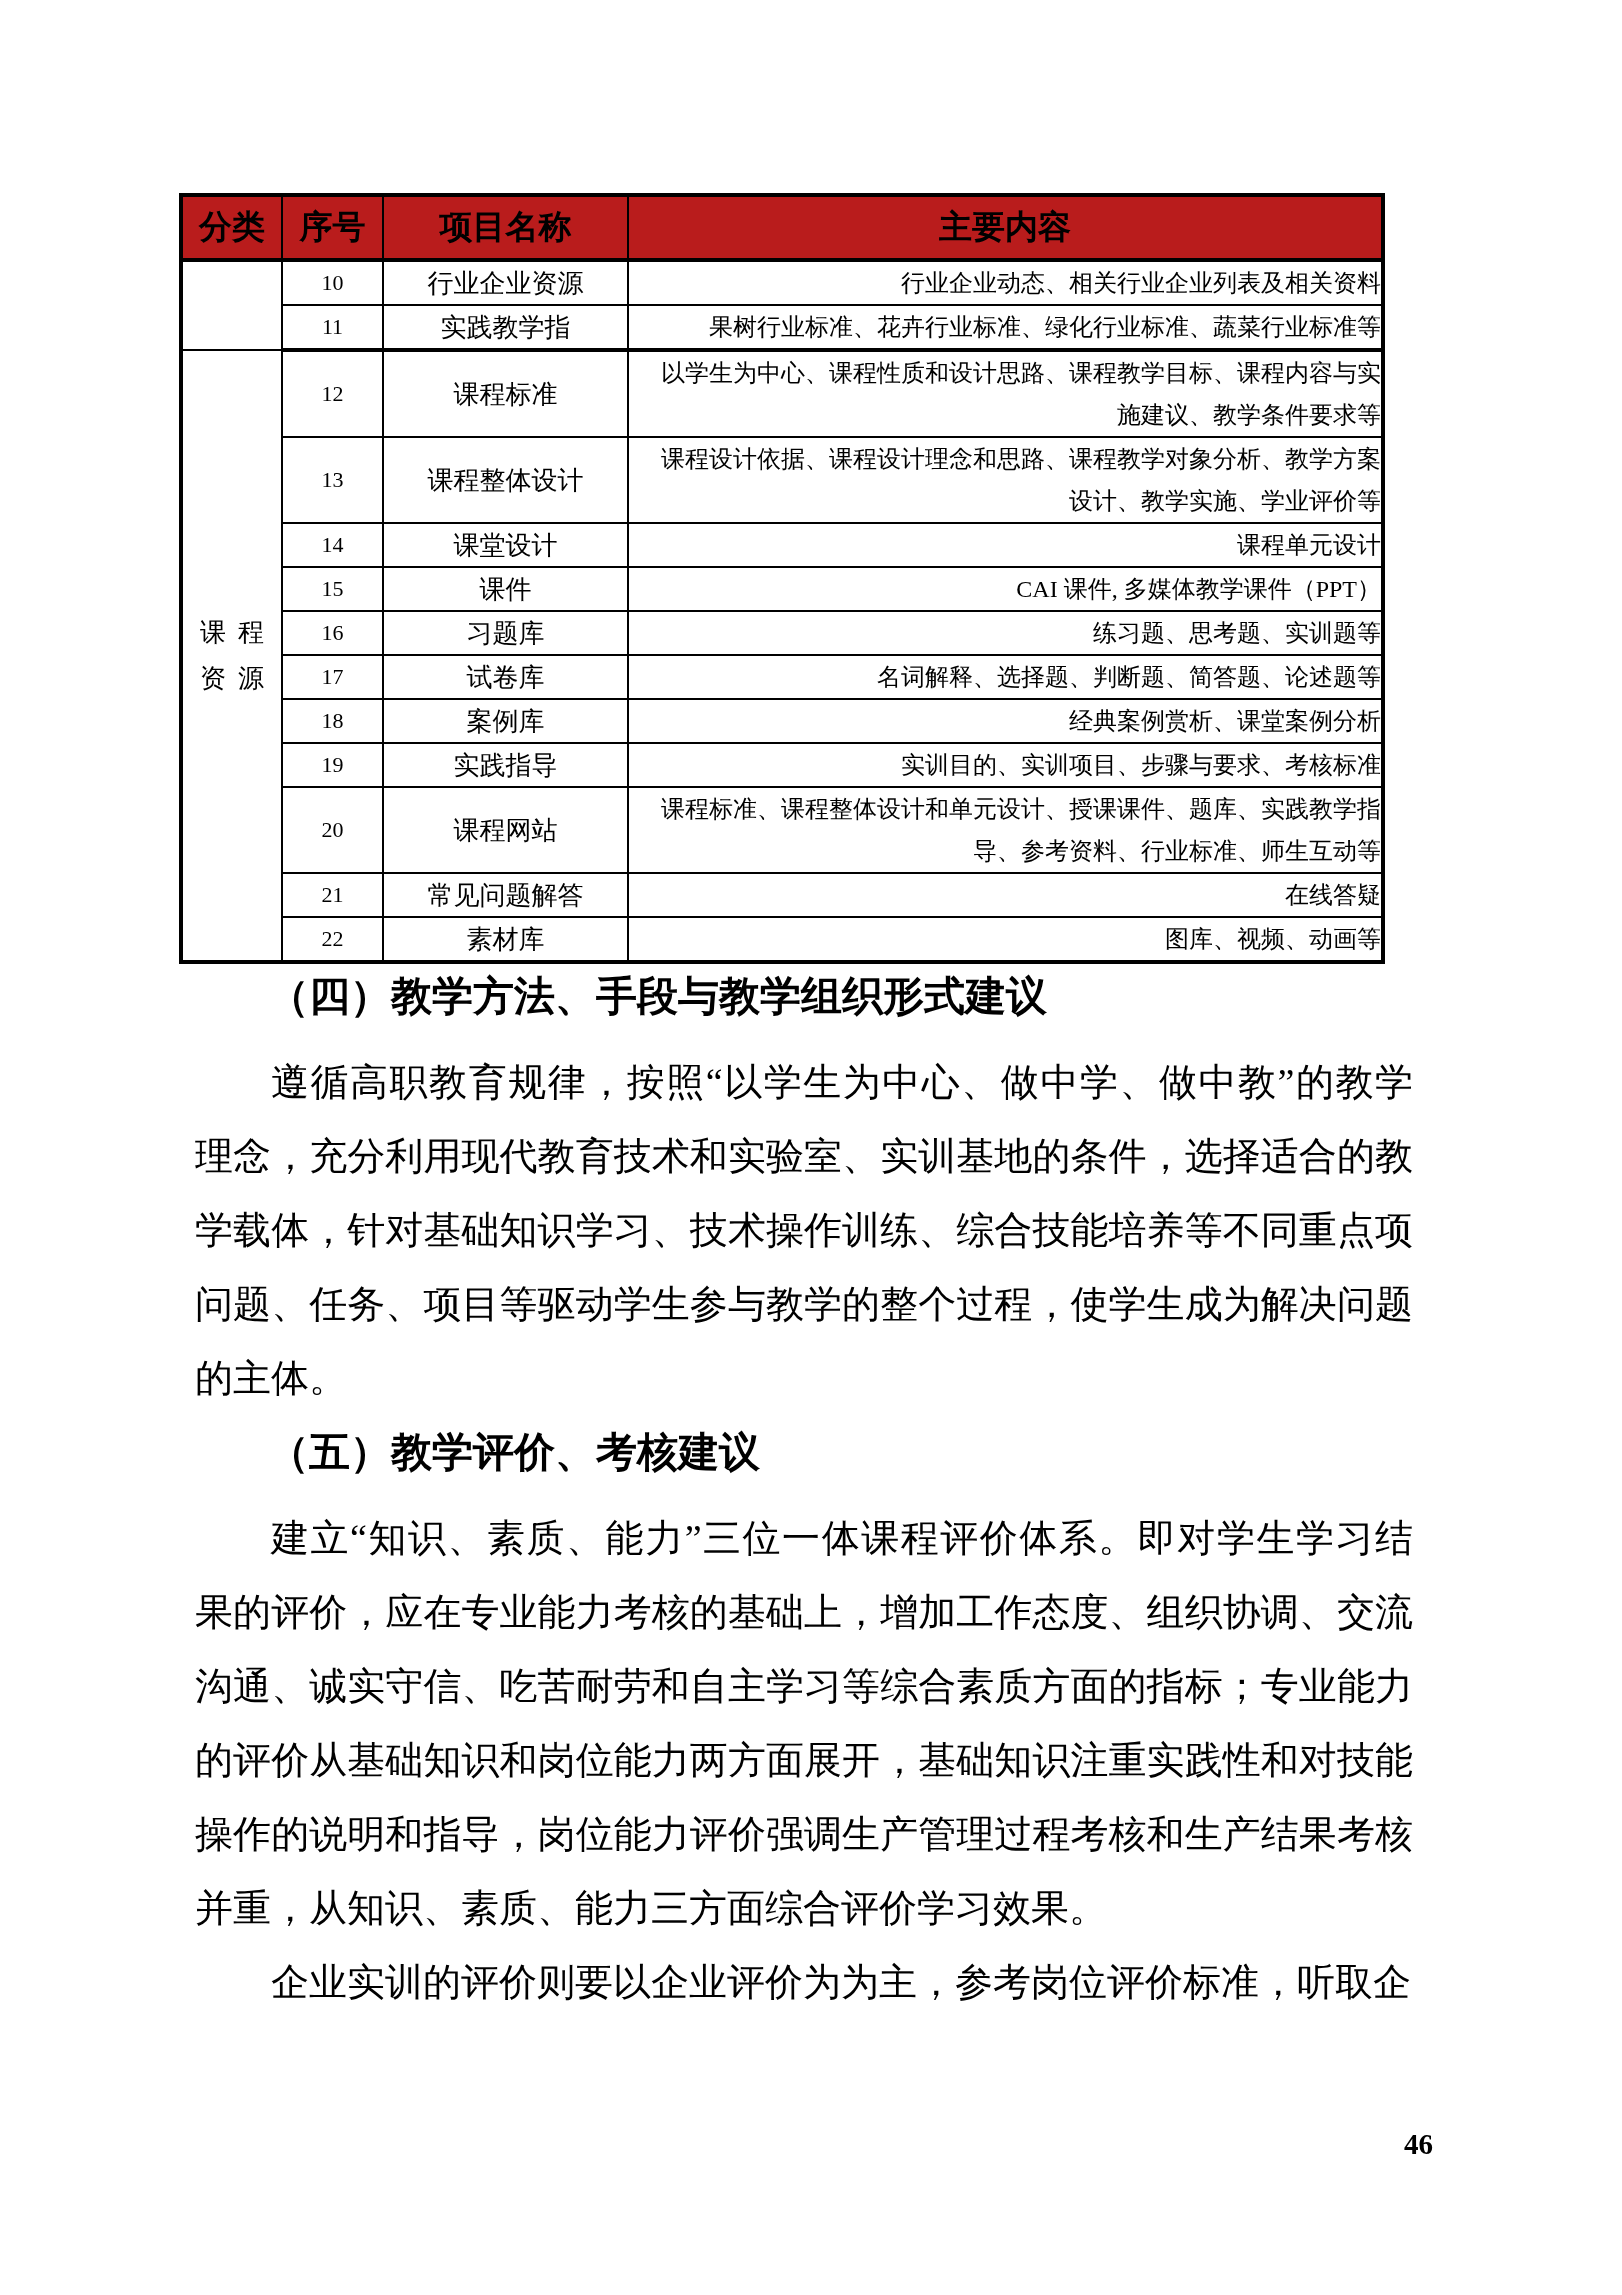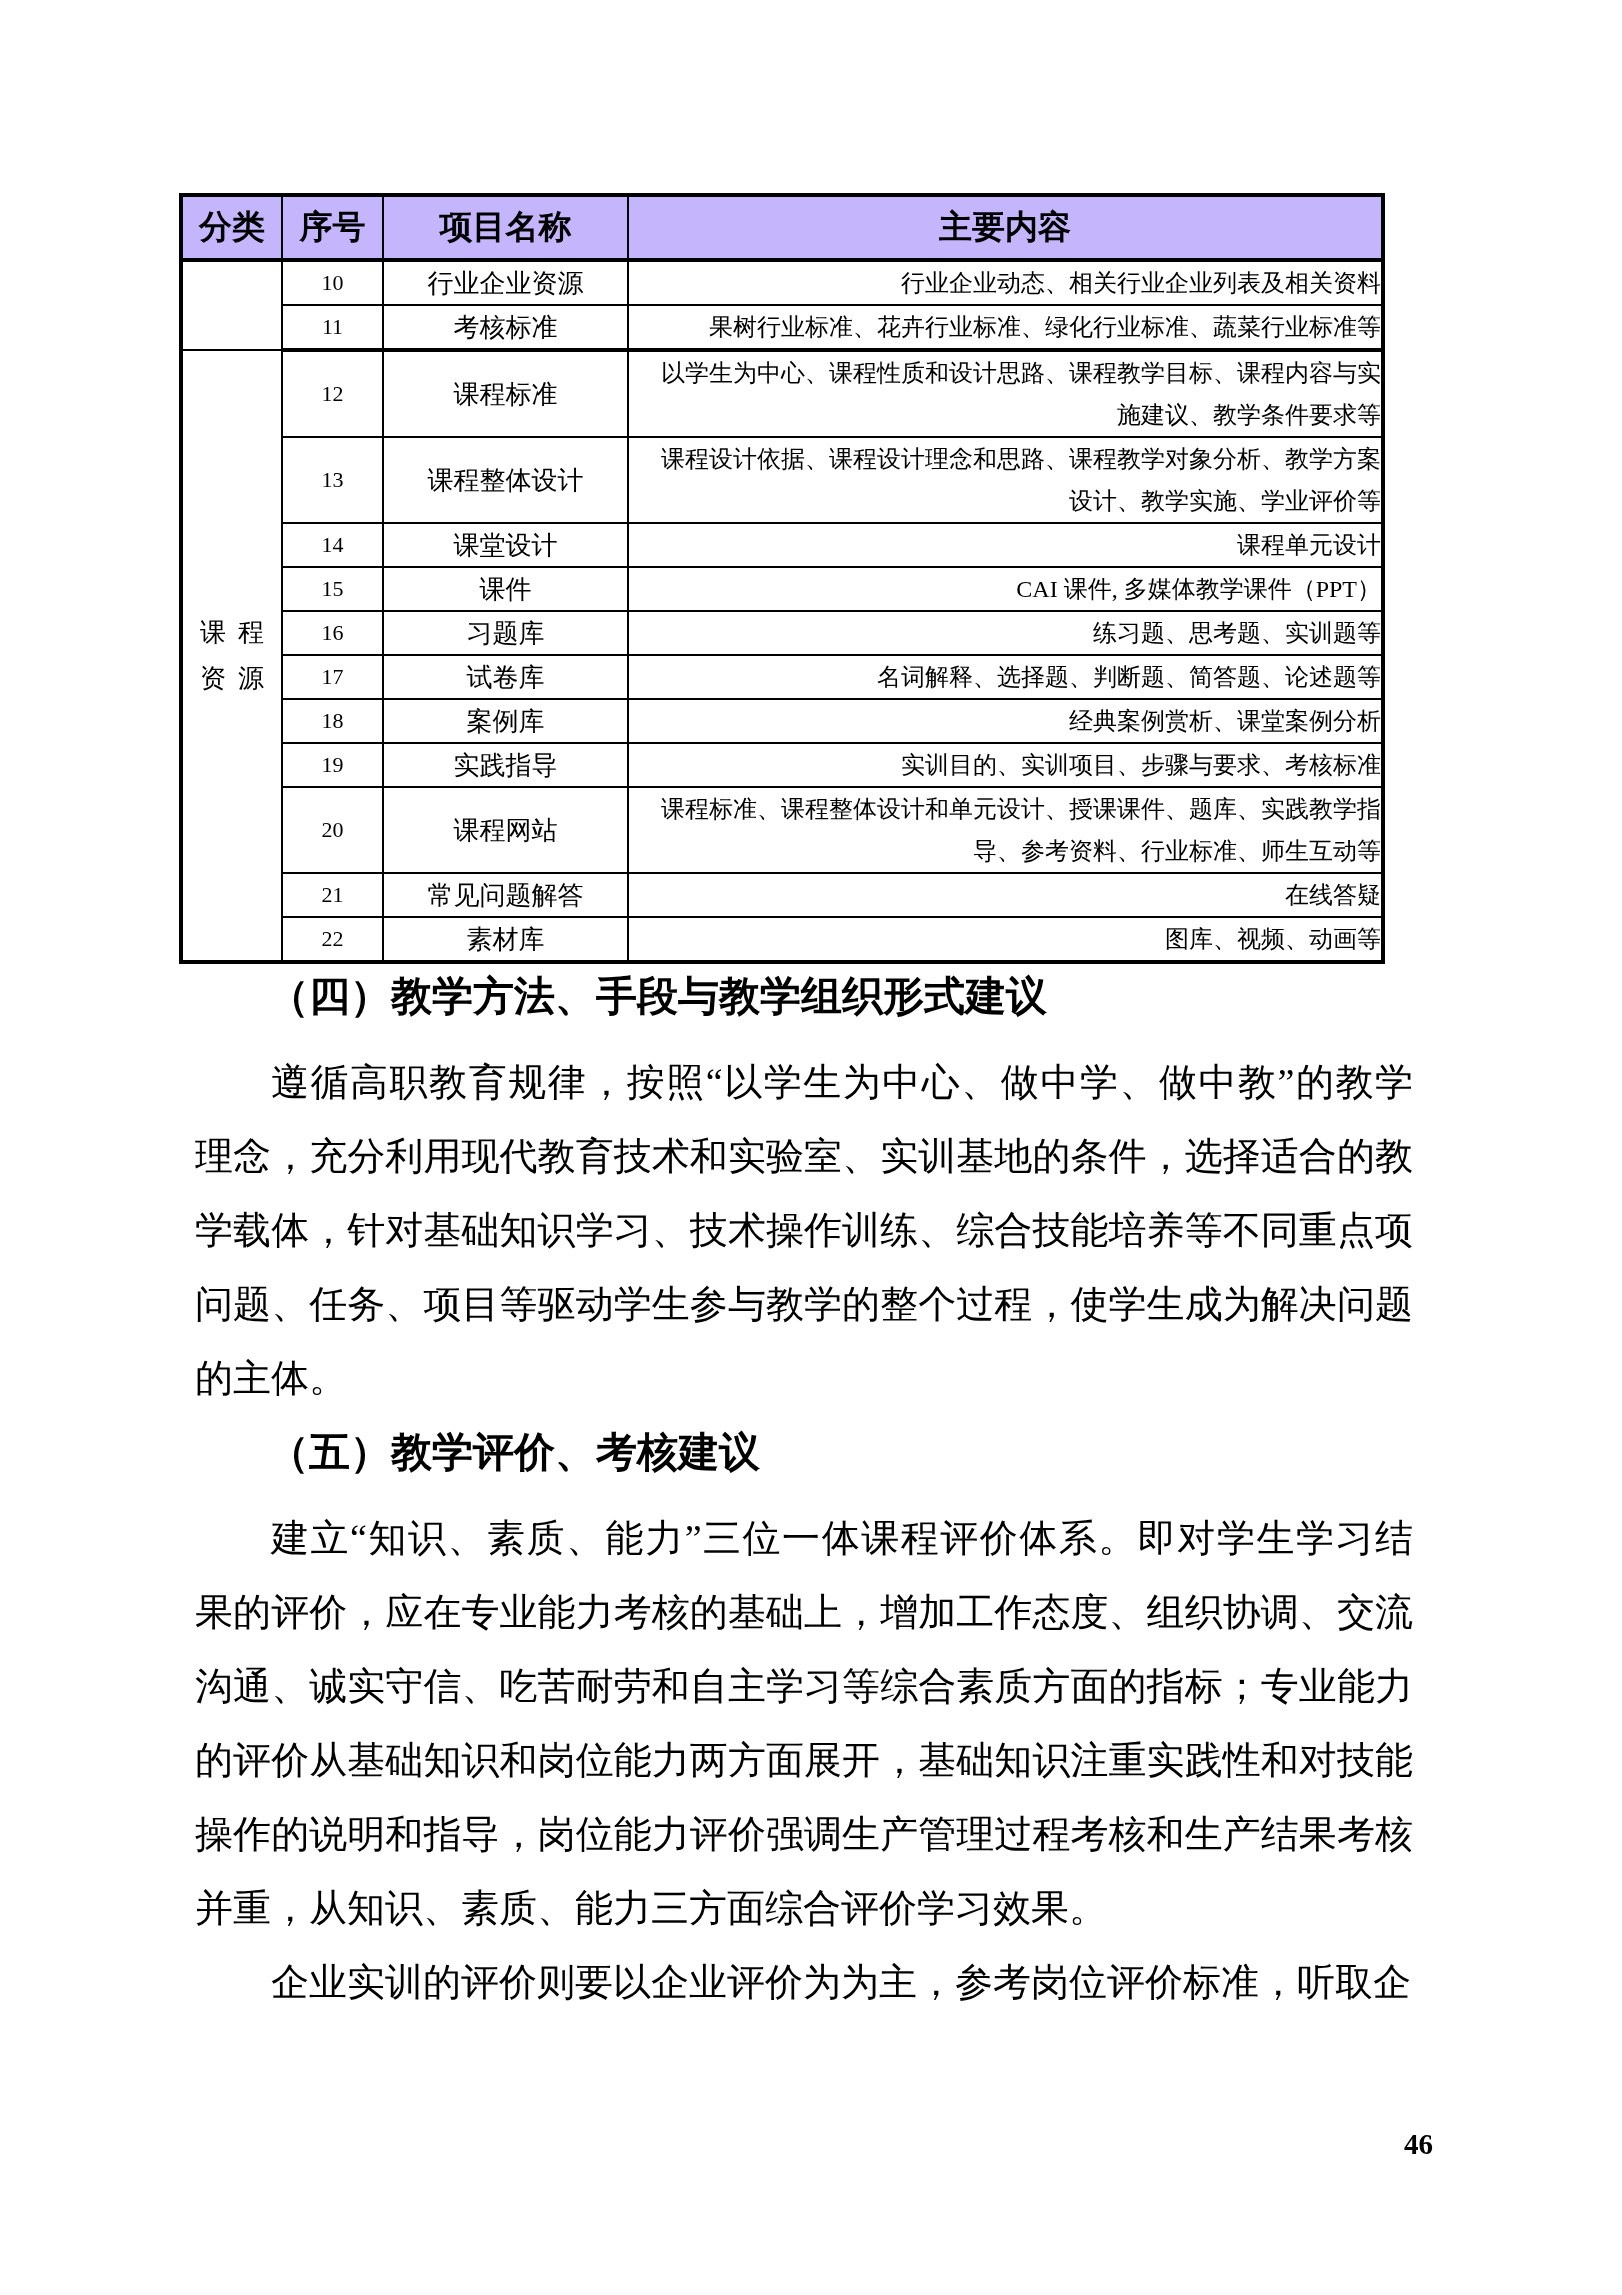--- a/index.html
+++ b/index.html
@@ -14,21 +14,21 @@
 
   
   table.res {
     position:absolute; left:179px; top:193px;
     width:1203px;
     border-collapse:collapse; table-layout:fixed;
     border:4.6px solid #000;
   }
   table.res th, table.res td { border:2.6px solid #000; padding:0; }
   table.res thead th {
-    background:#c4b5fd;
+    background:#b91c1c;
     height:61px;
     font-family:"Liberation Sans", sans-serif;
     font-weight:bold;
     font-size:33px;
     text-align:center; vertical-align:middle;
     border-bottom:4.6px solid #000;
   }
   tr.group-end td { border-bottom:4.6px solid #000; }
   tr.h1 { height:43px; }
   tr.h2 { height:86px; }
@@ -104,21 +104,21 @@
         <tr class="h1">
           <td class="cat" rowspan="2"></td>
           <td class="no">10</td>
           <td class="pname">行业企业资源</td>
           <td class="pcontent">
             <div class="cline">行业企业动态、相关行业企业列表及相关资料</div>
           </td>
         </tr>
         <tr class="h1 group-end">
           <td class="no">11</td>
-          <td class="pname">考核标准</td>
+          <td class="pname">实践教学指</td>
           <td class="pcontent">
             <div class="cline">果树行业标准、花卉行业标准、绿化行业标准、蔬菜行业标准等</div>
           </td>
         </tr>
         <tr class="h2">
           <td class="cat" rowspan="11">
             <div class="catline">课程</div>
             <div class="catline">资源</div>
           </td>
           <td class="no">12</td>

